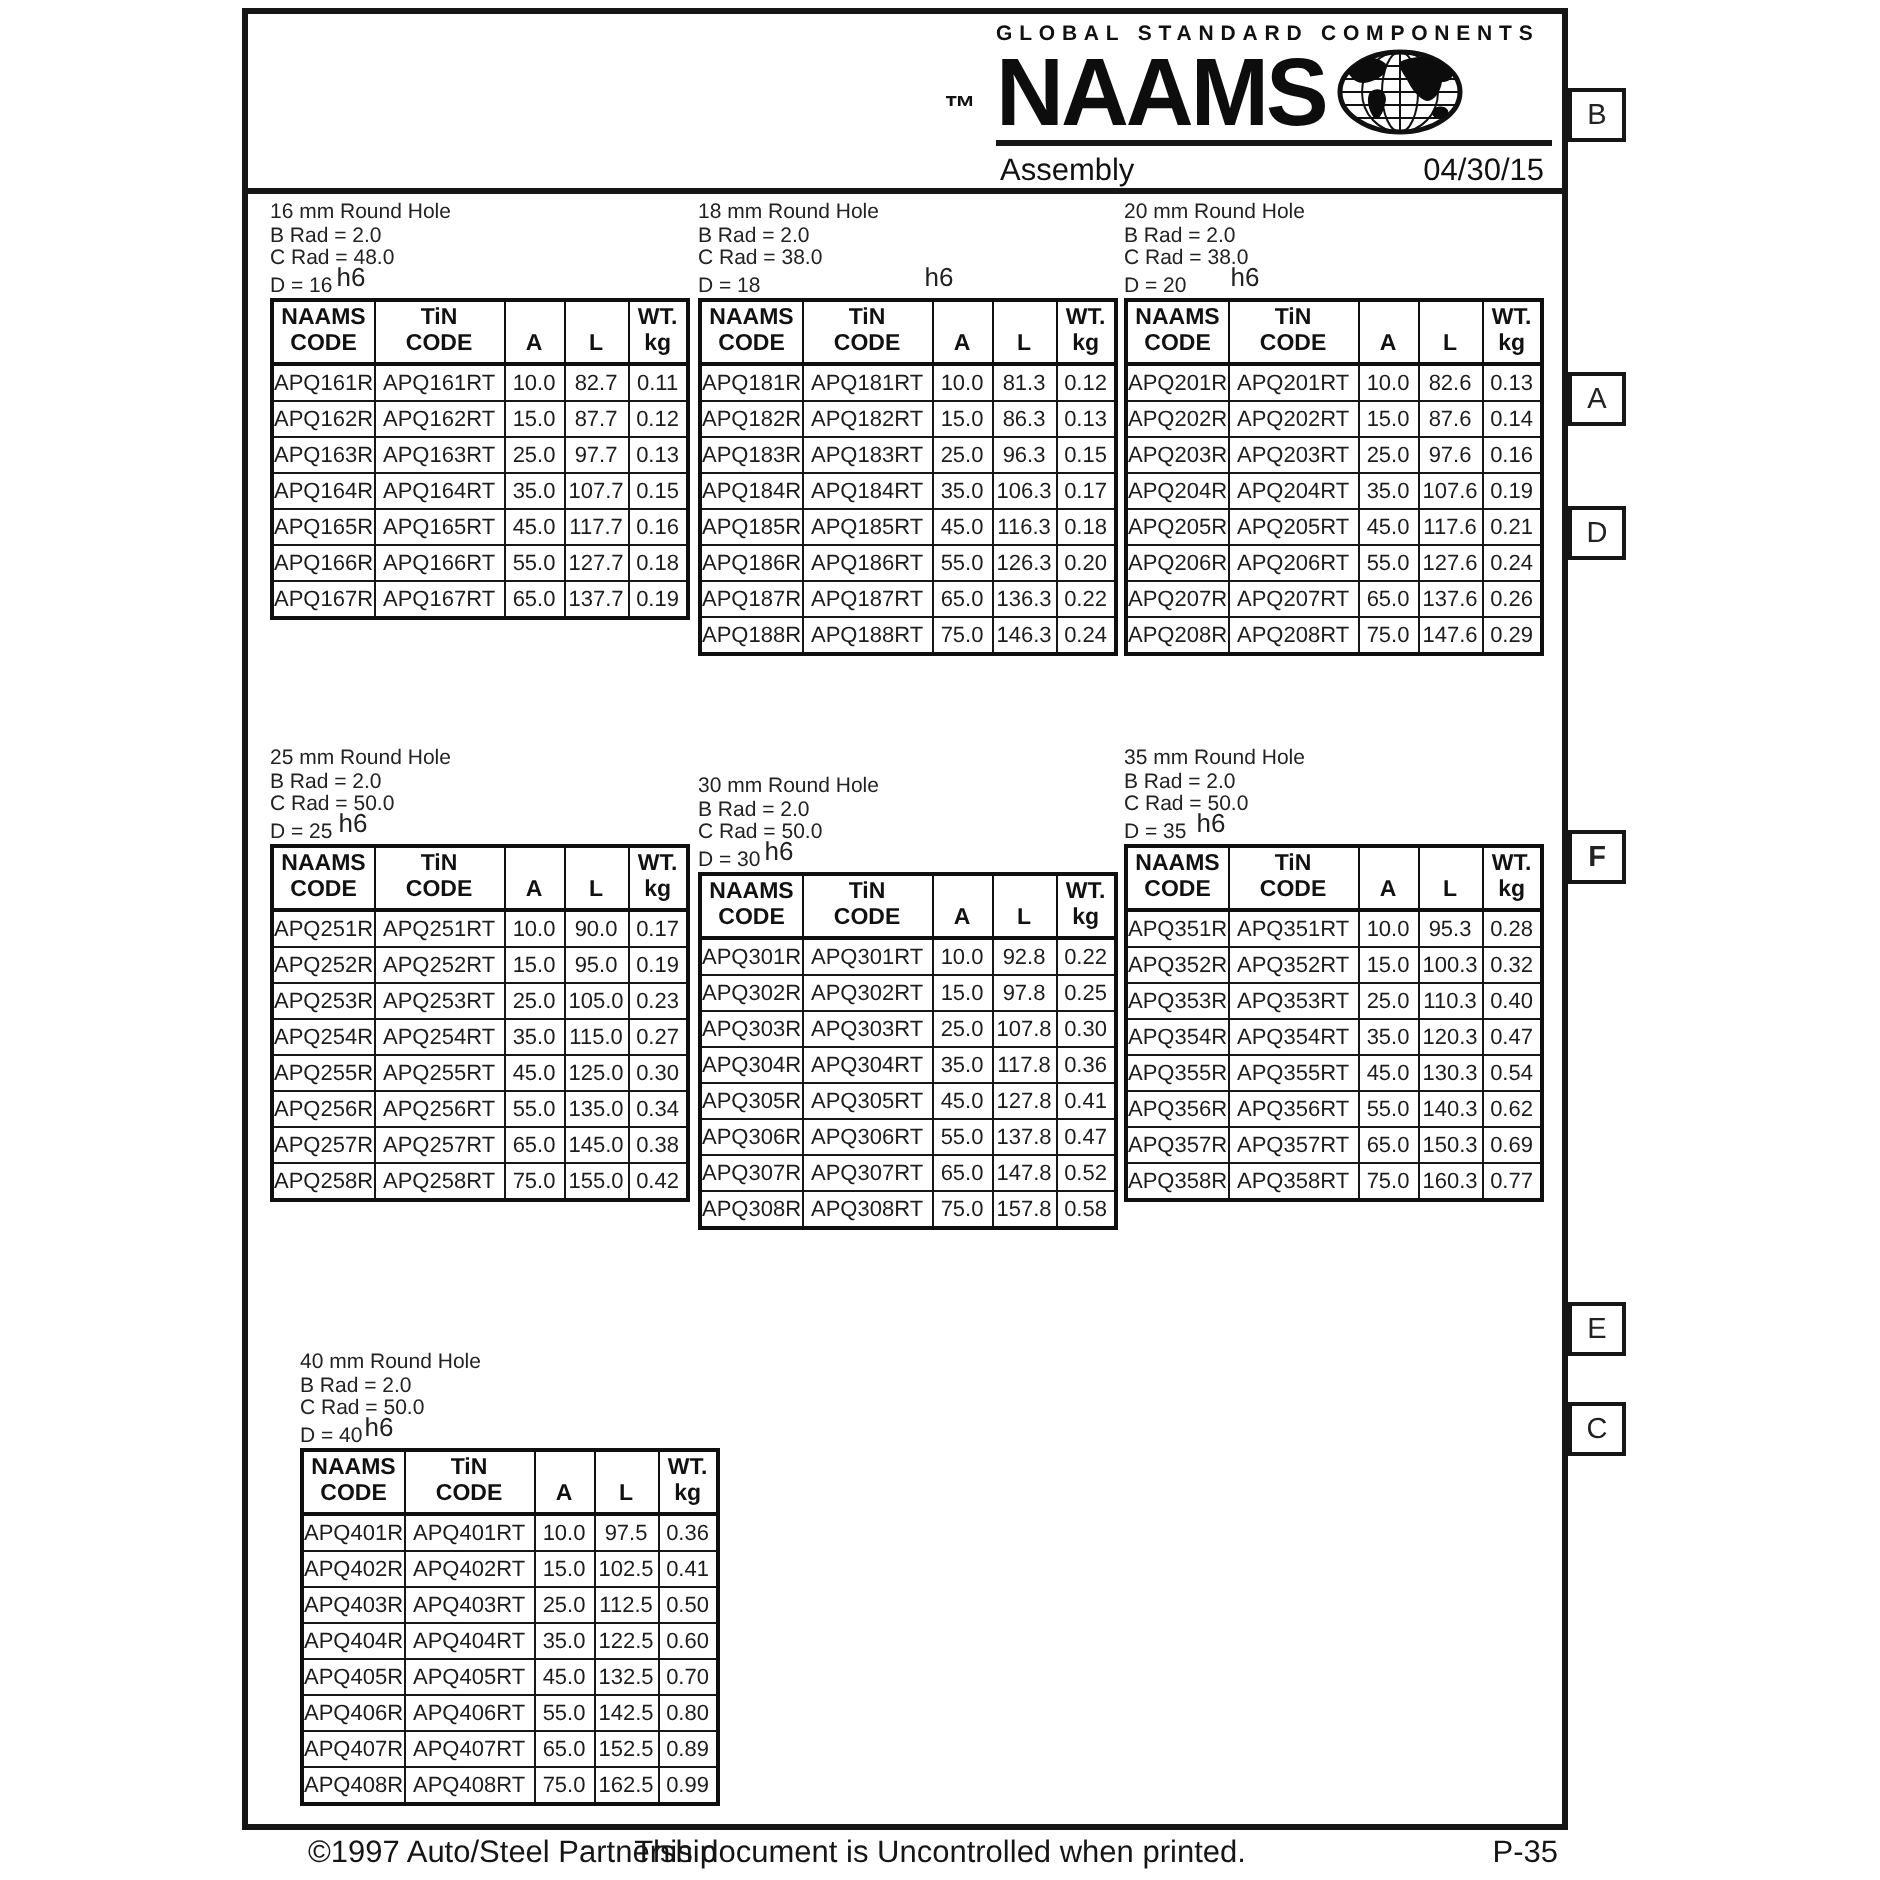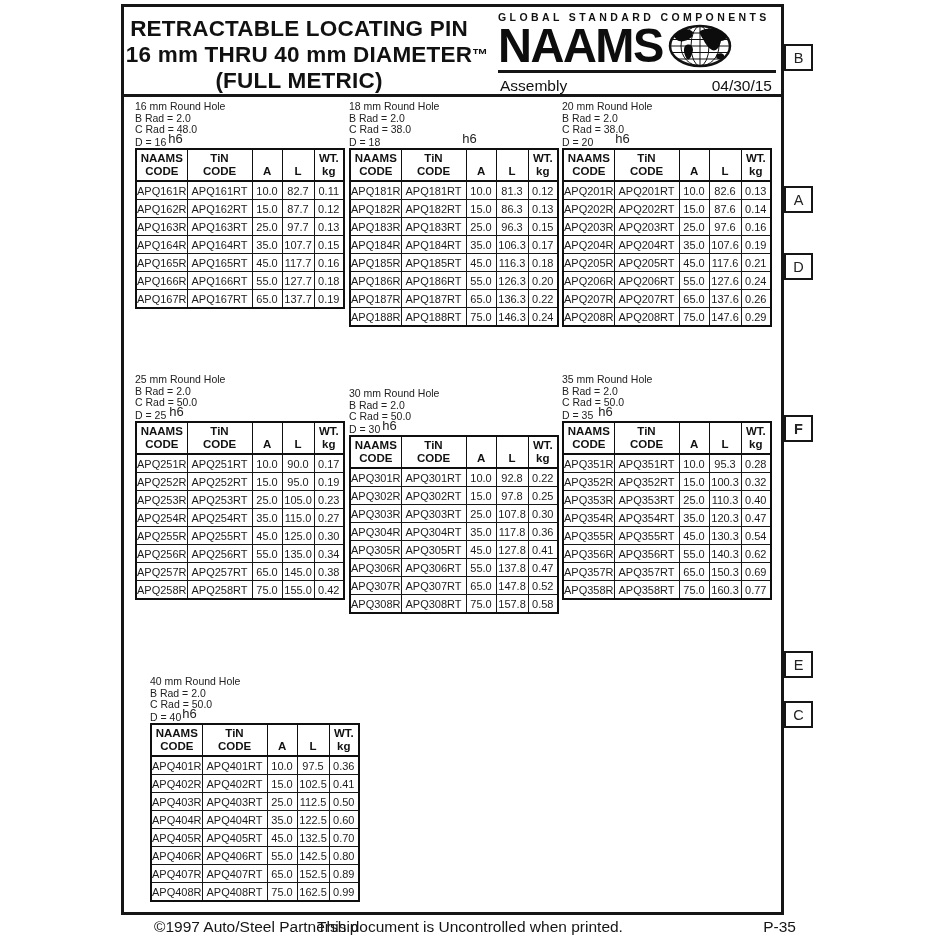--- a/index.html
+++ b/index.html
@@ -39,35 +39,30 @@
   .pin-table th{border:1.2px solid #0f0f0f;border-bottom:2px solid #0f0f0f;
                 font-size:11.5px;font-weight:bold;line-height:12.5px;text-align:center;
                 vertical-align:bottom;padding:2px 0 3px 0;height:24px;color:#111;}
   .pin-table td{border:1px solid #161616;font-size:11px;text-align:center;height:17px;
                 padding:0;color:#1c1c1c;white-space:nowrap;overflow:hidden;}
 
   
   .footer{position:absolute;left:0;top:918px;width:940px;height:22px;font-size:15.5px;color:#151515;}
   .footer .copyright{position:absolute;left:125px;top:0;margin-left:29px;}
   .footer .notice{position:absolute;left:50%;transform:translateX(-50%);top:0;white-space:nowrap;}
-  .footer .pagenum{position:absolute;right:144px;top:0;}
+  .footer .pagenum{position:absolute;right:161px;top:0;}
 </style>
 </head>
 <body>
 
 <div class="page">
 
   <div class="main-rect"></div>
   <div class="header-rule"></div>
 
-  <div class="title">
-    <div>RETRACTABLE LOCATING PIN</div>
-    <div>16 mm THRU 40 mm DIAMETER</div>
-    <div>(FULL METRIC)</div>
-  </div>
   <span class="tm">™</span>
 
   <div class="brand">
     <div class="tagline">GLOBAL STANDARD COMPONENTS</div>
     <div class="wordmark-row">
       <span class="wordmark">NAAMS</span>
       <svg class="globe" width="66" height="44" viewBox="0 0 66 44">
         <defs>
             <clipPath id="gclip">
               <ellipse cx="33" cy="22" rx="30" ry="20"></ellipse>

